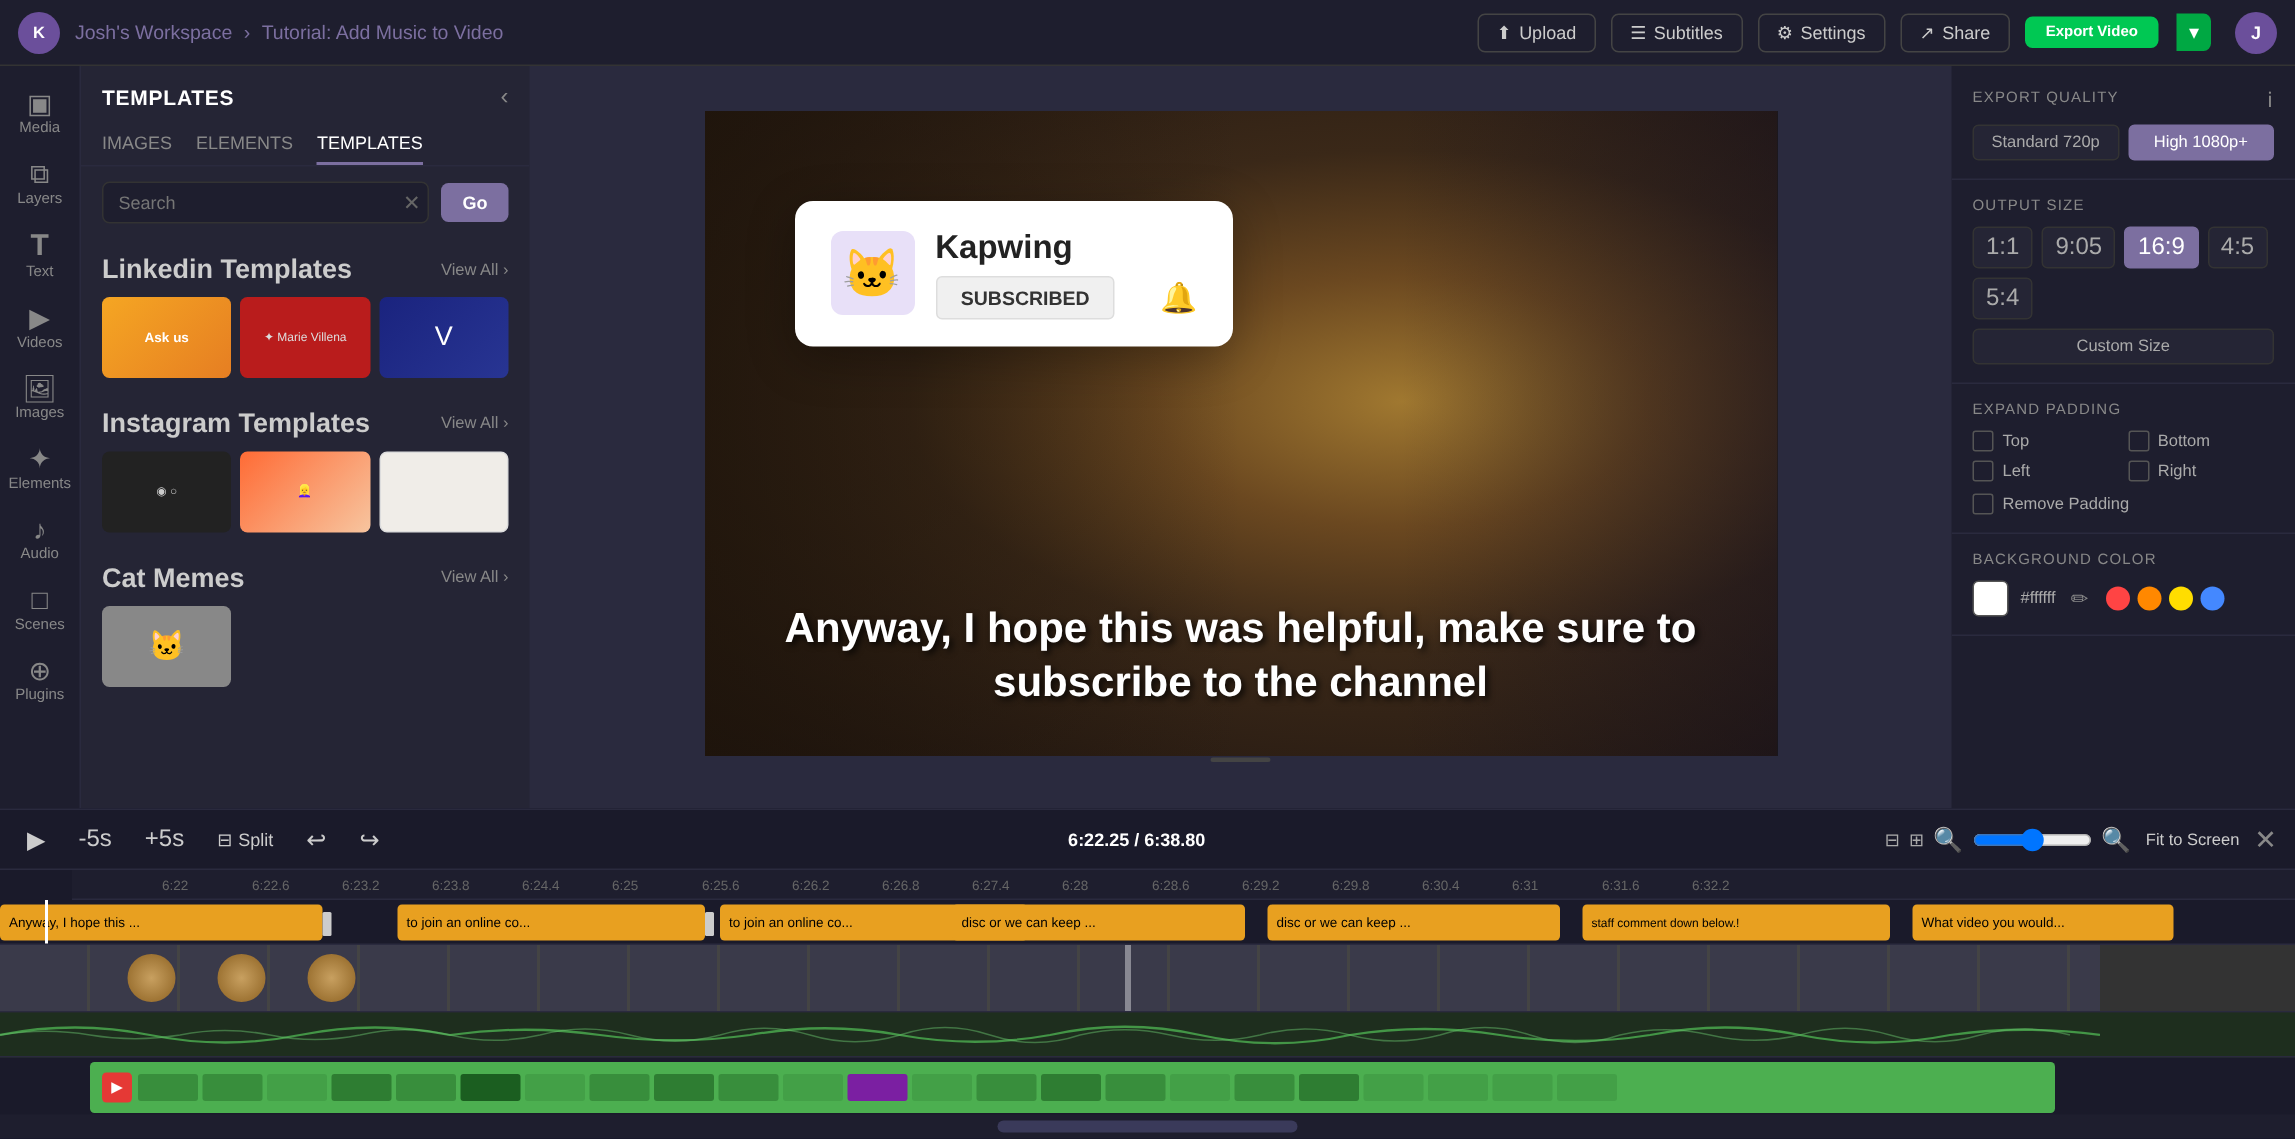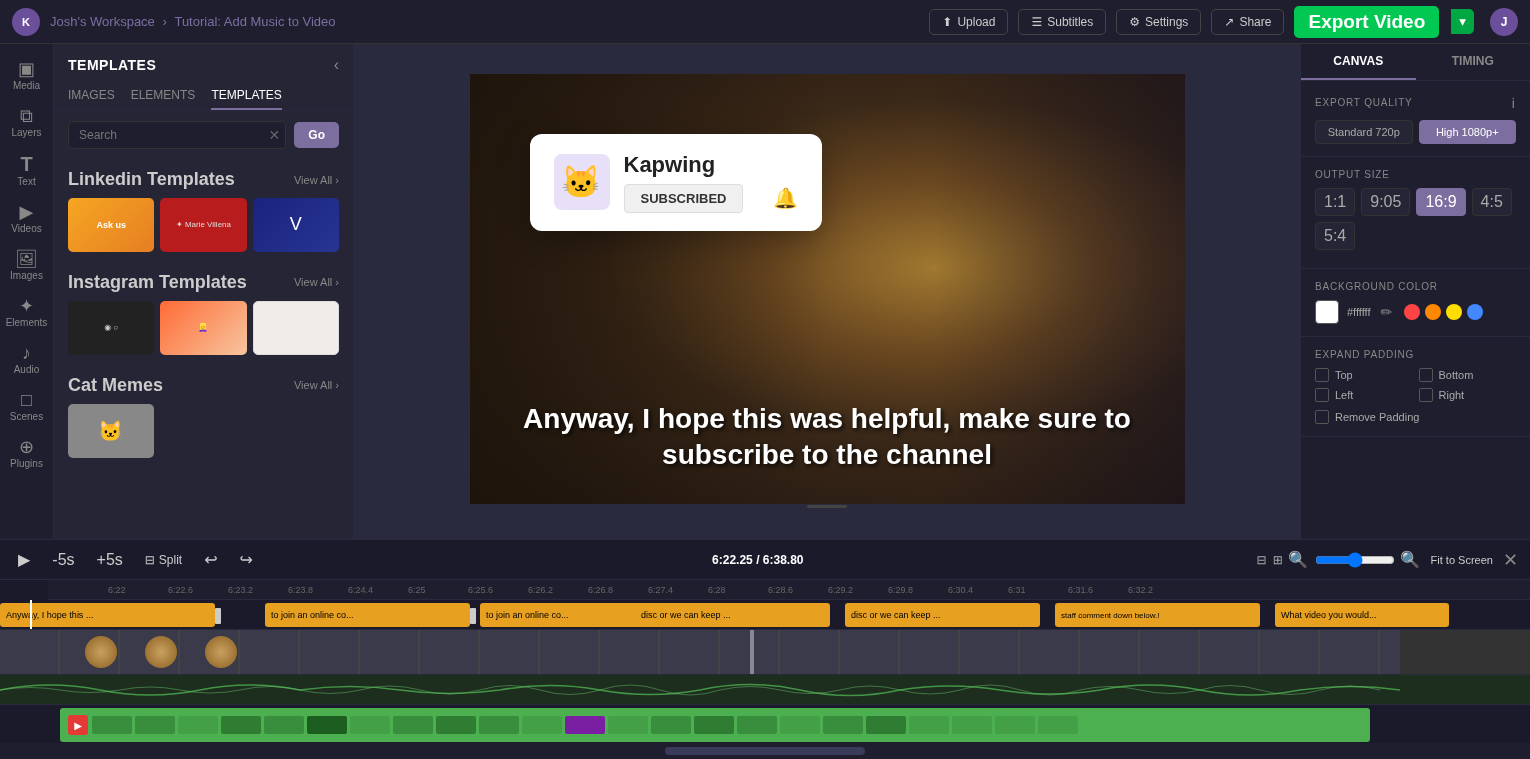--- a/index.html
+++ b/index.html
@@ -6,21 +6,21 @@
     body { background: #1a1a2e; color: #fff; font-family: -apple-system, BlinkMacSystemFont, 'Segoe UI', sans-serif; width: 1530px; height: 759px; overflow: hidden; display: flex; flex-direction: column; }
 
     
     .topbar { background: #1e1e2e; height: 44px; display: flex; align-items: center; padding: 0 12px; border-bottom: 1px solid #333; flex-shrink: 0; gap: 10px; }
     .topbar-logo { width: 28px; height: 28px; border-radius: 50%; background: #6b4f9b; display: flex; align-items: center; justify-content: center; font-size: 11px; color: #fff; font-weight: bold; }
     .topbar-workspace { font-size: 13px; color: #aaa; }
     .topbar-workspace span { color: #7c6fa0; cursor: pointer; }
     .topbar-sep { color: #555; margin: 0 4px; }
     .topbar-spacer { flex: 1; }
     .topbar-btn { background: none; border: 1px solid #444; color: #ccc; padding: 5px 12px; border-radius: 5px; font-size: 12px; cursor: pointer; display: flex; align-items: center; gap: 5px; }
-    .topbar-export { background: #00c853; border: none; color: #fff; padding: 5px 14px; border-radius: 5px; font-size: 19px; font-weight: 600; cursor: pointer; }
+    .topbar-export { background: #00c853; border: none; color: #fff; padding: 5px 14px; border-radius: 5px; font-size: 10px; font-weight: 600; cursor: pointer; }
     .topbar-export-caret { background: #00a843; border: none; color: #fff; padding: 5px 8px; border-radius: 0 5px 5px 0; cursor: pointer; margin-left: 2px; }
     .topbar-avatar { width: 28px; height: 28px; border-radius: 50%; background: #6b4f9b; display: flex; align-items: center; justify-content: center; font-size: 12px; font-weight: bold; color: #fff; margin-left: 6px; }
 
     
     .main { display: flex; flex: 1; overflow: hidden; }
 
     
     .left-sidebar { width: 54px; background: #1e1e2e; border-right: 1px solid #2a2a3e; display: flex; flex-direction: column; align-items: center; padding-top: 8px; flex-shrink: 0; }
     .sidebar-item { display: flex; flex-direction: column; align-items: center; padding: 8px 4px; cursor: pointer; width: 100%; gap: 2px; color: #888; font-size: 10px; border-radius: 4px; }
     .sidebar-icon { font-size: 18px; line-height: 1; }
@@ -268,24 +268,20 @@
 
       <div class="video-subtitle">Anyway, I hope this was helpful, make sure to subscribe to the channel</div>
     </div>
 
     <div style="width:715px;height:6px;display:flex;justify-content:center;align-items:center;">
       <div style="width:40px;height:3px;background:#444;border-radius:2px;"></div>
     </div>
   </div>
 
   <div class="right-panel">
-    <div class="right-tabs">
-      <div class="right-tab active">CANVAS</div>
-      <div class="right-tab">TIMING</div>
-    </div>
 
     <div class="right-section">
       <div class="right-section-title">
         <span>EXPORT QUALITY</span>
         <span style="color:#888;font-size:14px;cursor:pointer;">ℹ</span>
       </div>
       <div class="quality-row">
         <button class="quality-btn">Standard 720p</button>
         <button class="quality-btn active">High 1080p+</button>
       </div>
@@ -294,65 +290,66 @@
     <div class="right-section">
       <div class="right-section-title">
         <span>OUTPUT SIZE</span>
       </div>
       <div class="size-row">
         <button class="size-btn">1:1</button>
         <button class="size-btn">9:05</button>
         <button class="size-btn active">16:9</button>
         <button class="size-btn">4:5</button>
         <button class="size-btn">5:4</button>
+      </div>
+      <button class="custom-size-btn">Custom Size</button>
+    </div>
+
+    <div class="right-section">
+      <div class="right-section-title">
+        <span>EXPAND PADDING</span>
+      </div>
+      <div class="expand-grid">
+        <div class="expand-item">
+          <div class="expand-check"></div>
+          <span>Top</span>
+        </div>
+        <div class="expand-item">
+          <div class="expand-check"></div>
+          <span>Bottom</span>
+        </div>
+        <div class="expand-item">
+          <div class="expand-check"></div>
+          <span>Left</span>
+        </div>
+        <div class="expand-item">
+          <div class="expand-check"></div>
+          <span>Right</span>
+        </div>
+      </div>
+      <div class="expand-item" style="margin-top:8px;">
+        <div class="expand-check"></div>
+        <span>Remove Padding</span>
       </div>
     </div>
 
     <div class="right-section">
       <div class="right-section-title">
         <span>BACKGROUND COLOR</span>
       </div>
       <div class="color-row">
         <div class="color-swatch" style="background:#ffffff;"></div>
         <span class="color-hex">#ffffff</span>
         <span class="color-edit">✏</span>
         <div style="display:flex;gap:5px;margin-left:4px;">
           <div class="color-circle" style="background:#ff4444;"></div>
           <div class="color-circle" style="background:#ff8800;"></div>
           <div class="color-circle" style="background:#ffdd00;"></div>
           <div class="color-circle" style="background:#4488ff;"></div>
         </div>
-      </div>
-    </div>
-
-    <div class="right-section">
-      <div class="right-section-title">
-        <span>EXPAND PADDING</span>
-      </div>
-      <div class="expand-grid">
-        <div class="expand-item">
-          <div class="expand-check"></div>
-          <span>Top</span>
-        </div>
-        <div class="expand-item">
-          <div class="expand-check"></div>
-          <span>Bottom</span>
-        </div>
-        <div class="expand-item">
-          <div class="expand-check"></div>
-          <span>Left</span>
-        </div>
-        <div class="expand-item">
-          <div class="expand-check"></div>
-          <span>Right</span>
-        </div>
-      </div>
-      <div class="expand-item" style="margin-top:8px;">
-        <div class="expand-check"></div>
-        <span>Remove Padding</span>
       </div>
     </div>
   </div>
 </div>
 
 <div class="timeline">
   <div class="timeline-controls">
     <button class="tl-btn">▶</button>
     <button class="tl-btn">-5s</button>
     <button class="tl-btn">+5s</button>

